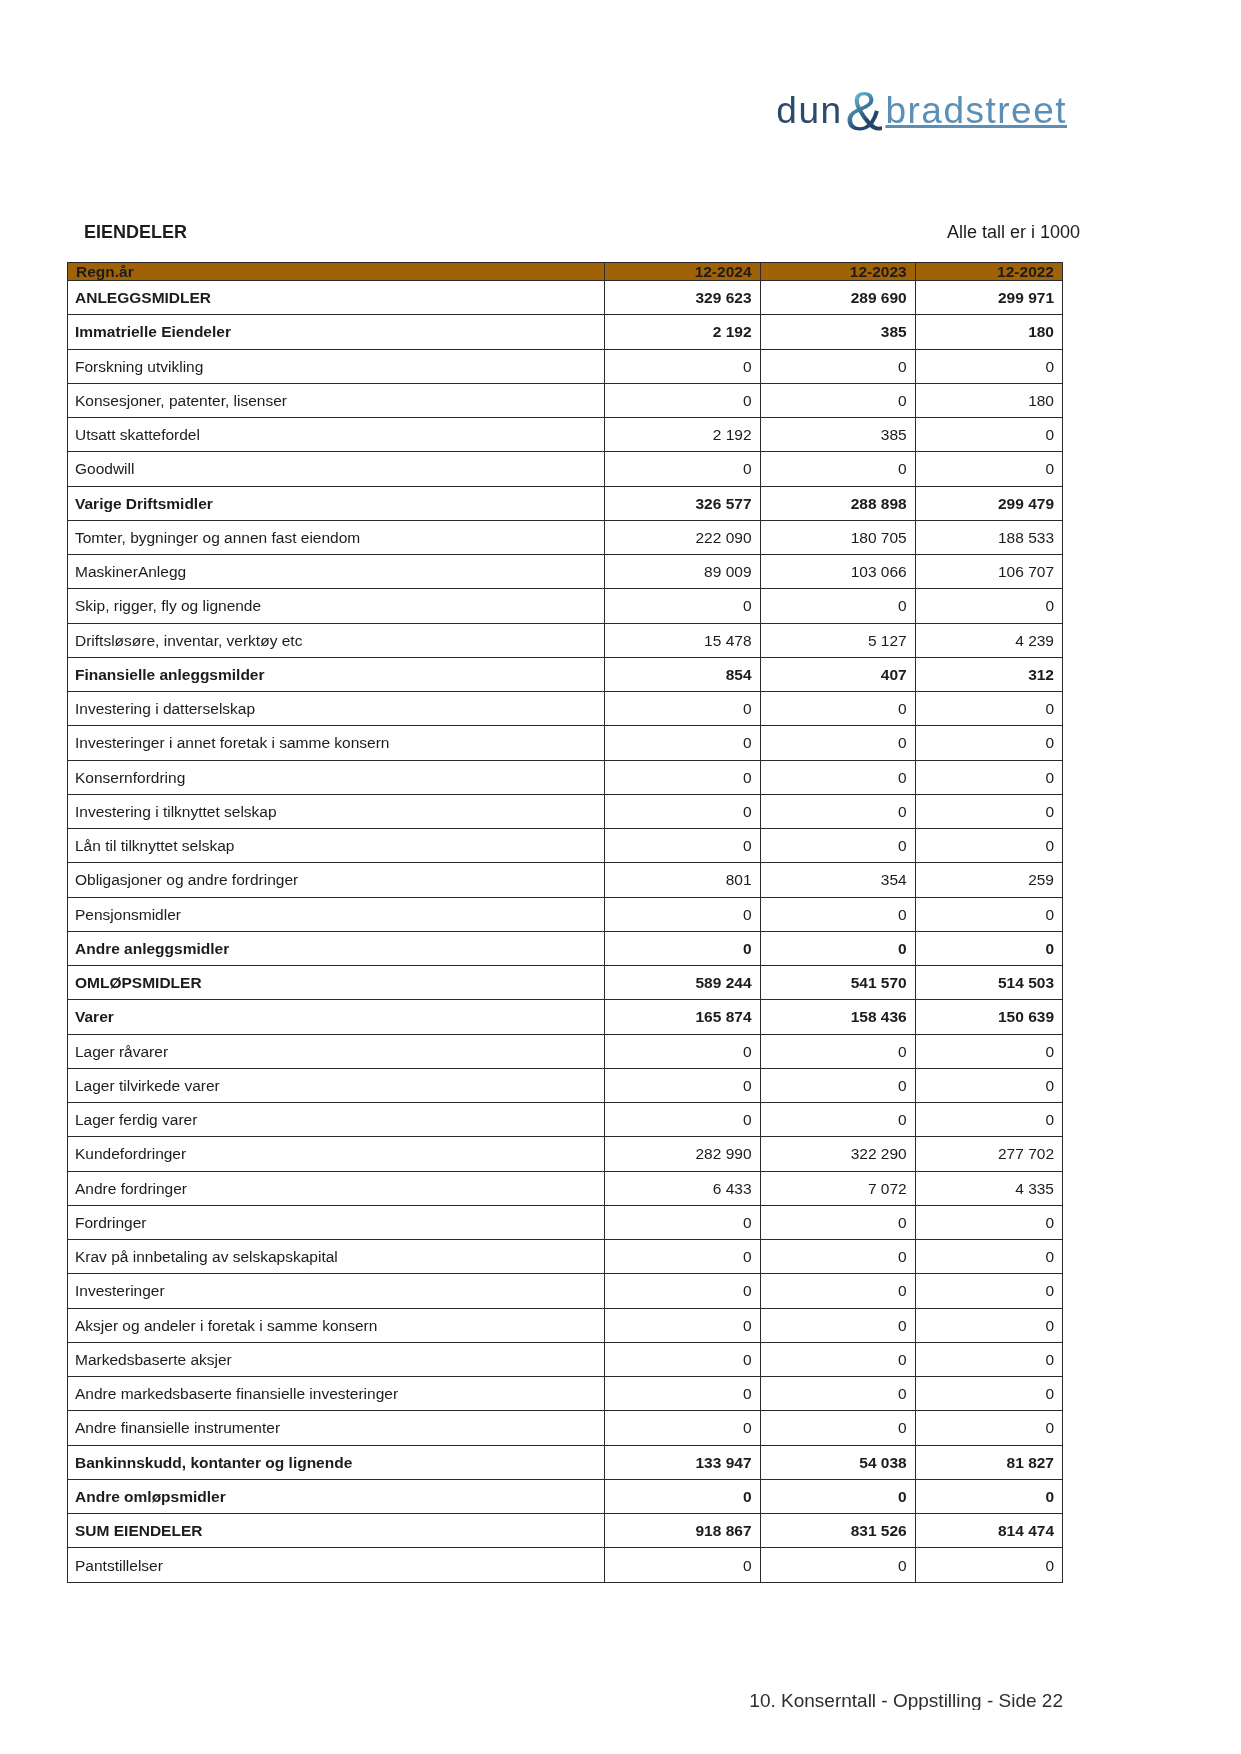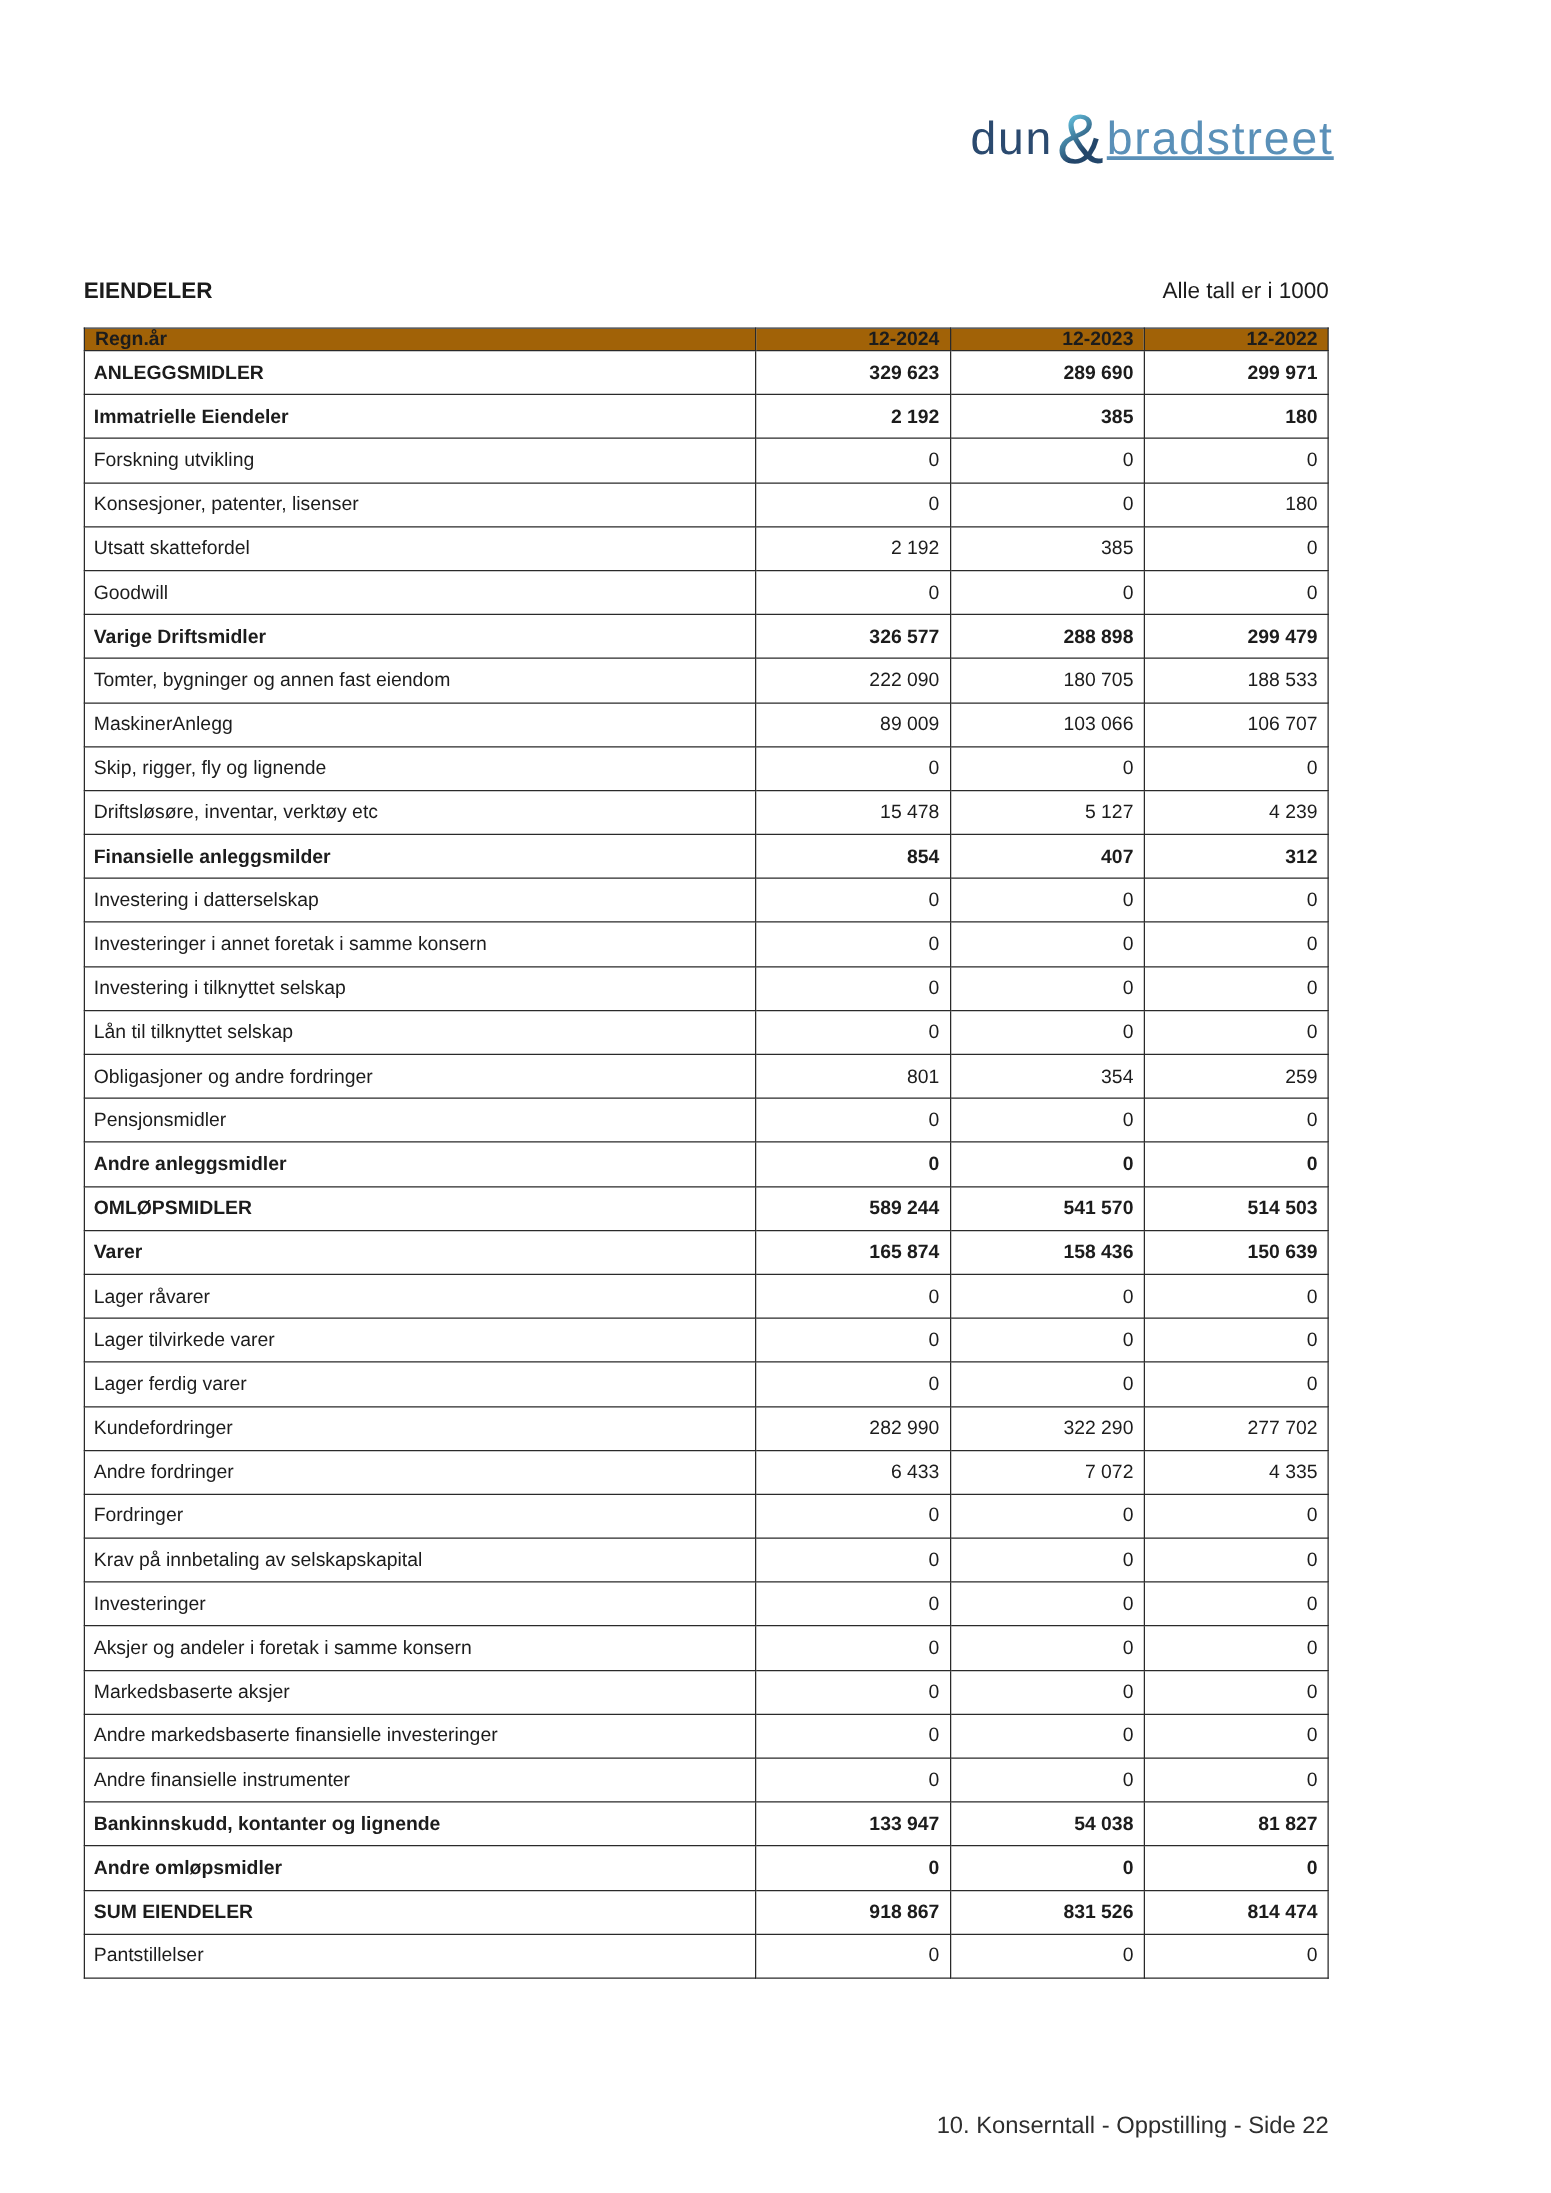--- a/index.html
+++ b/index.html
@@ -52,21 +52,21 @@
   }
   .brand .word2 {
     font-size: 37px;
     color: #5a90b8;
     text-decoration: underline;
   }
   
   .title-row {
     position: absolute;
     top: 222px;
-    left: 67px;
+    left: 84px;
     width: 996px;
     display: flex;
     justify-content: space-between;
     align-items: baseline;
   }
   .page-title {
     font-size: 18px;
     font-weight: bold;
   }
   .units-note {
@@ -227,20 +227,26 @@
           <td class="num">0</td>
           <td class="num">0</td>
         </tr>
         <tr>
           <td class="label">Investeringer i annet foretak i samme konsern</td>
           <td class="num">0</td>
           <td class="num">0</td>
           <td class="num">0</td>
         </tr>
         <tr>
+          <td class="label">Konsernfordring</td>
+          <td class="num">0</td>
+          <td class="num">0</td>
+          <td class="num">0</td>
+        </tr>
+        <tr>
           <td class="label">Investering i tilknyttet selskap</td>
           <td class="num">0</td>
           <td class="num">0</td>
           <td class="num">0</td>
         </tr>
         <tr>
           <td class="label">Lån til tilknyttet selskap</td>
           <td class="num">0</td>
           <td class="num">0</td>
           <td class="num">0</td>

